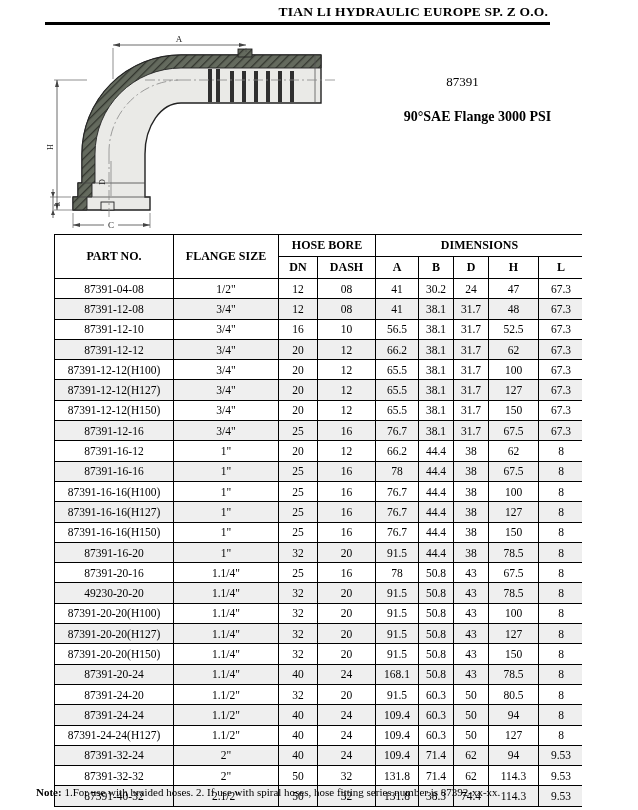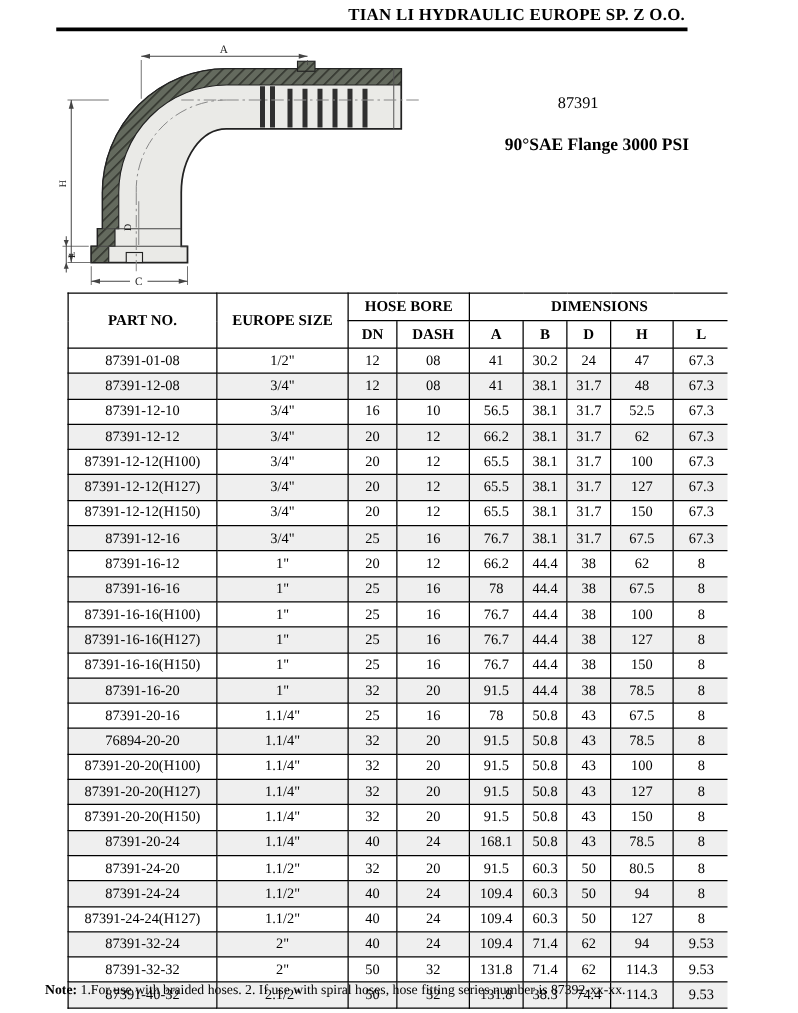--- a/index.html
+++ b/index.html
@@ -120,37 +120,37 @@
       <col style="width:58px">
         <col style="width:43px">
         <col style="width:35px">
       <col style="width:35px">
         <col style="width:50px">
         <col style="width:45px">
     </colgroup>
     <thead>
       <tr>
         <th rowspan="2">PART NO.</th>
-        <th rowspan="2">EUROPE SIZE</th>
+        <th rowspan="2">FLANGE SIZE</th>
         <th colspan="2">HOSE BORE</th>
         <th colspan="5">DIMENSIONS</th>
       </tr>
       <tr>
         <th>DN</th>
         <th>DASH</th>
         <th>A</th>
         <th>B</th>
         <th>D</th>
         <th>H</th>
         <th>L</th>
       </tr>
     </thead>
     <tbody>
         <tr>
-          <td>87391-01-08</td>
+          <td>87391-04-08</td>
           <td>1/2"</td>
           <td>12</td>
           <td>08</td>
           <td>41</td>
           <td>30.2</td>
           <td>24</td>
           <td>47</td>
           <td>67.3</td>
         </tr>
         <tr>
@@ -301,21 +301,21 @@
           <td>1.1/4"</td>
           <td>25</td>
           <td>16</td>
           <td>78</td>
           <td>50.8</td>
           <td>43</td>
           <td>67.5</td>
           <td>8</td>
         </tr>
         <tr>
-          <td>76894-20-20</td>
+          <td>49230-20-20</td>
           <td>1.1/4"</td>
           <td>32</td>
           <td>20</td>
           <td>91.5</td>
           <td>50.8</td>
           <td>43</td>
           <td>78.5</td>
           <td>8</td>
         </tr>
         <tr>

